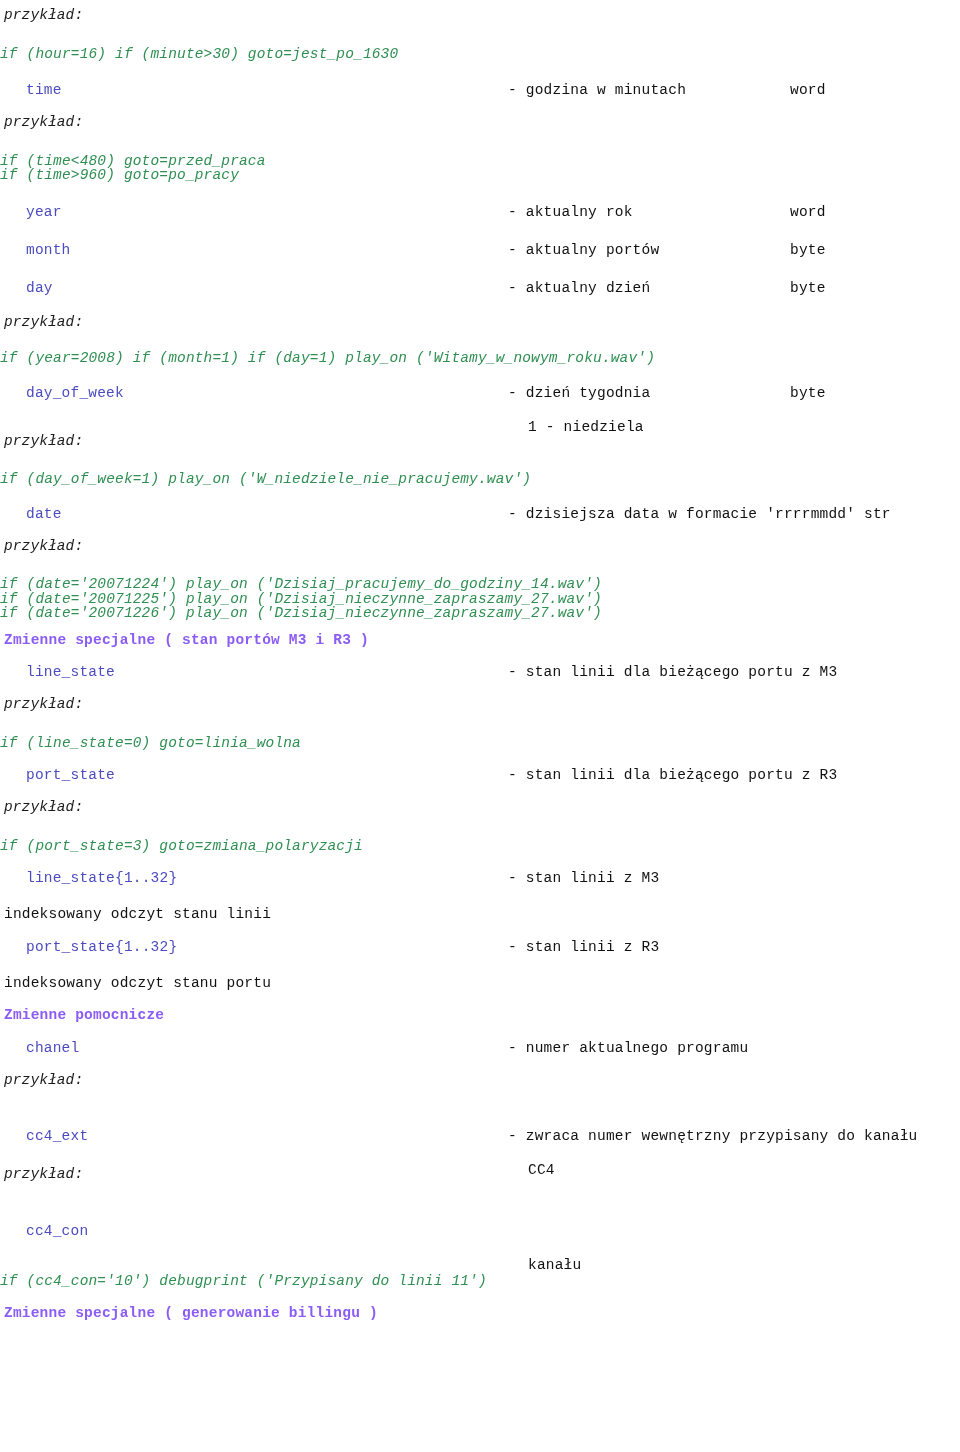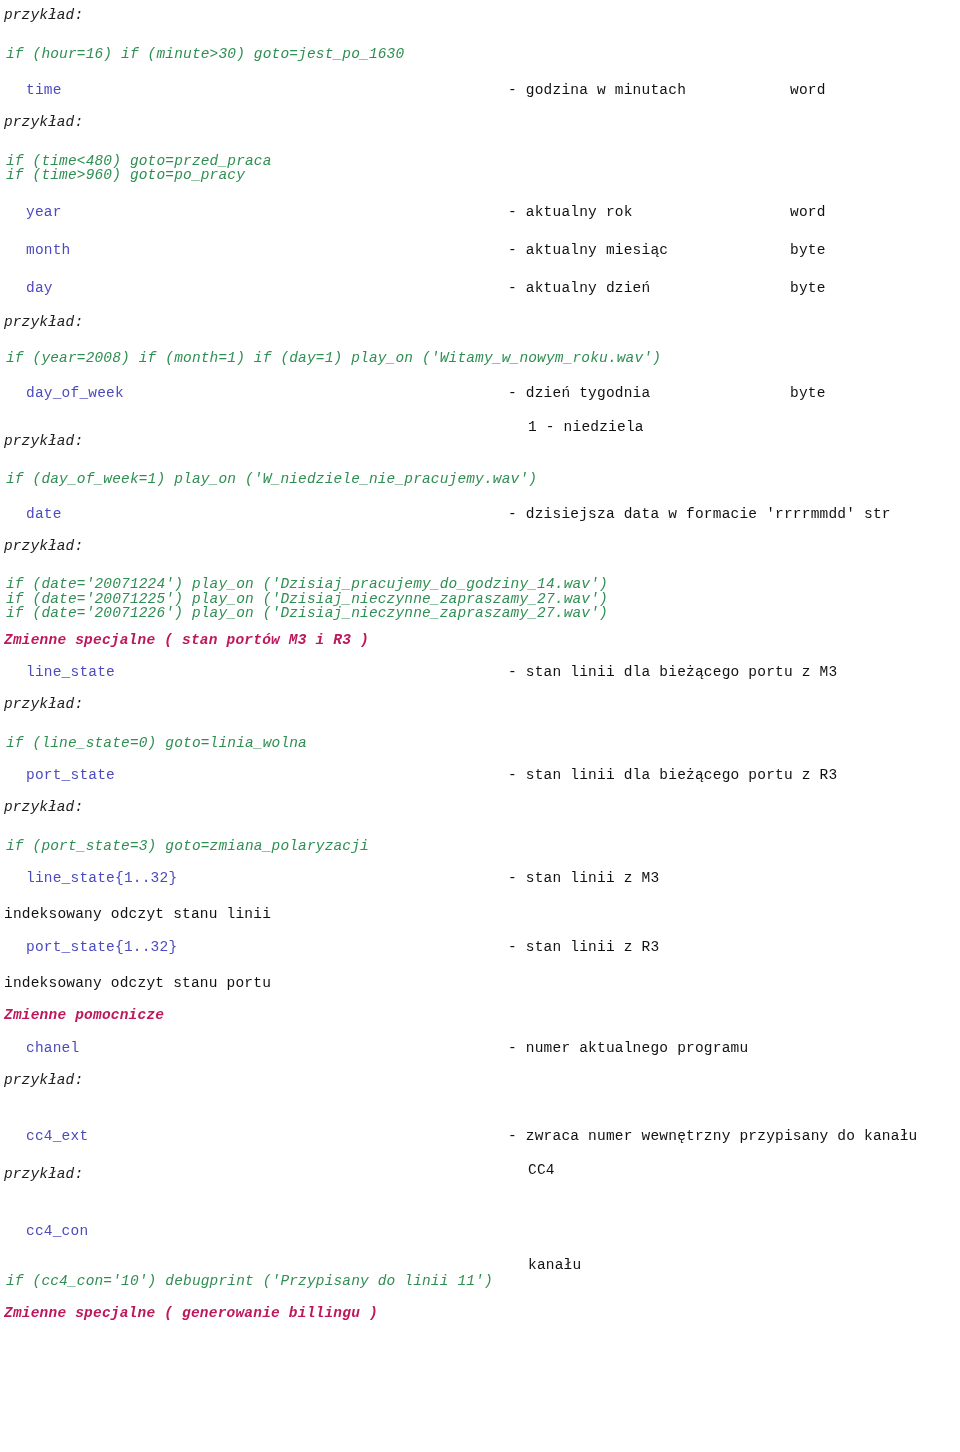--- a/index.html
+++ b/index.html
@@ -37,34 +37,32 @@
     color: #1a1a1a;
     padding-left: 4px;
     font-size: 14.5px;
     letter-spacing: 0.1px;
   }
 
   
   .code {
     color: #2f8f52;
     font-style: italic;
-    padding-left: 6px;
     font-size: 14.5px;
     letter-spacing: 0.15px;
     white-space: pre;
   }
 
   
   .heading {
     font-weight: bold;
-    color: #be185d;
+    color: #8b5cf6;
     padding-left: 4px;
     font-size: 14.5px;
     letter-spacing: 0.2px;
-    font-style: italic;
   }
 
   
   .note {
     color: #111111;
     padding-left: 4px;
     font-size: 14.5px;
     letter-spacing: 0.2px;
   }
 
@@ -156,21 +154,21 @@
   <div class="row vardef">
     <span class="vname">year</span>
     <span class="vdesc">- aktualny rok</span>
     <span class="vtype">word</span>
   </div>
 
   <div class="sp20"></div>
 
   <div class="row vardef">
     <span class="vname">month</span>
-    <span class="vdesc">- aktualny miesiąc</span>
+    <span class="vdesc">- aktualny portów</span>
     <span class="vtype">byte</span>
   </div>
 
   <div class="sp20"></div>
 
   <div class="row vardef">
     <span class="vname">day</span>
     <span class="vdesc">- aktualny dzień</span>
     <span class="vtype">byte</span>
   </div>

